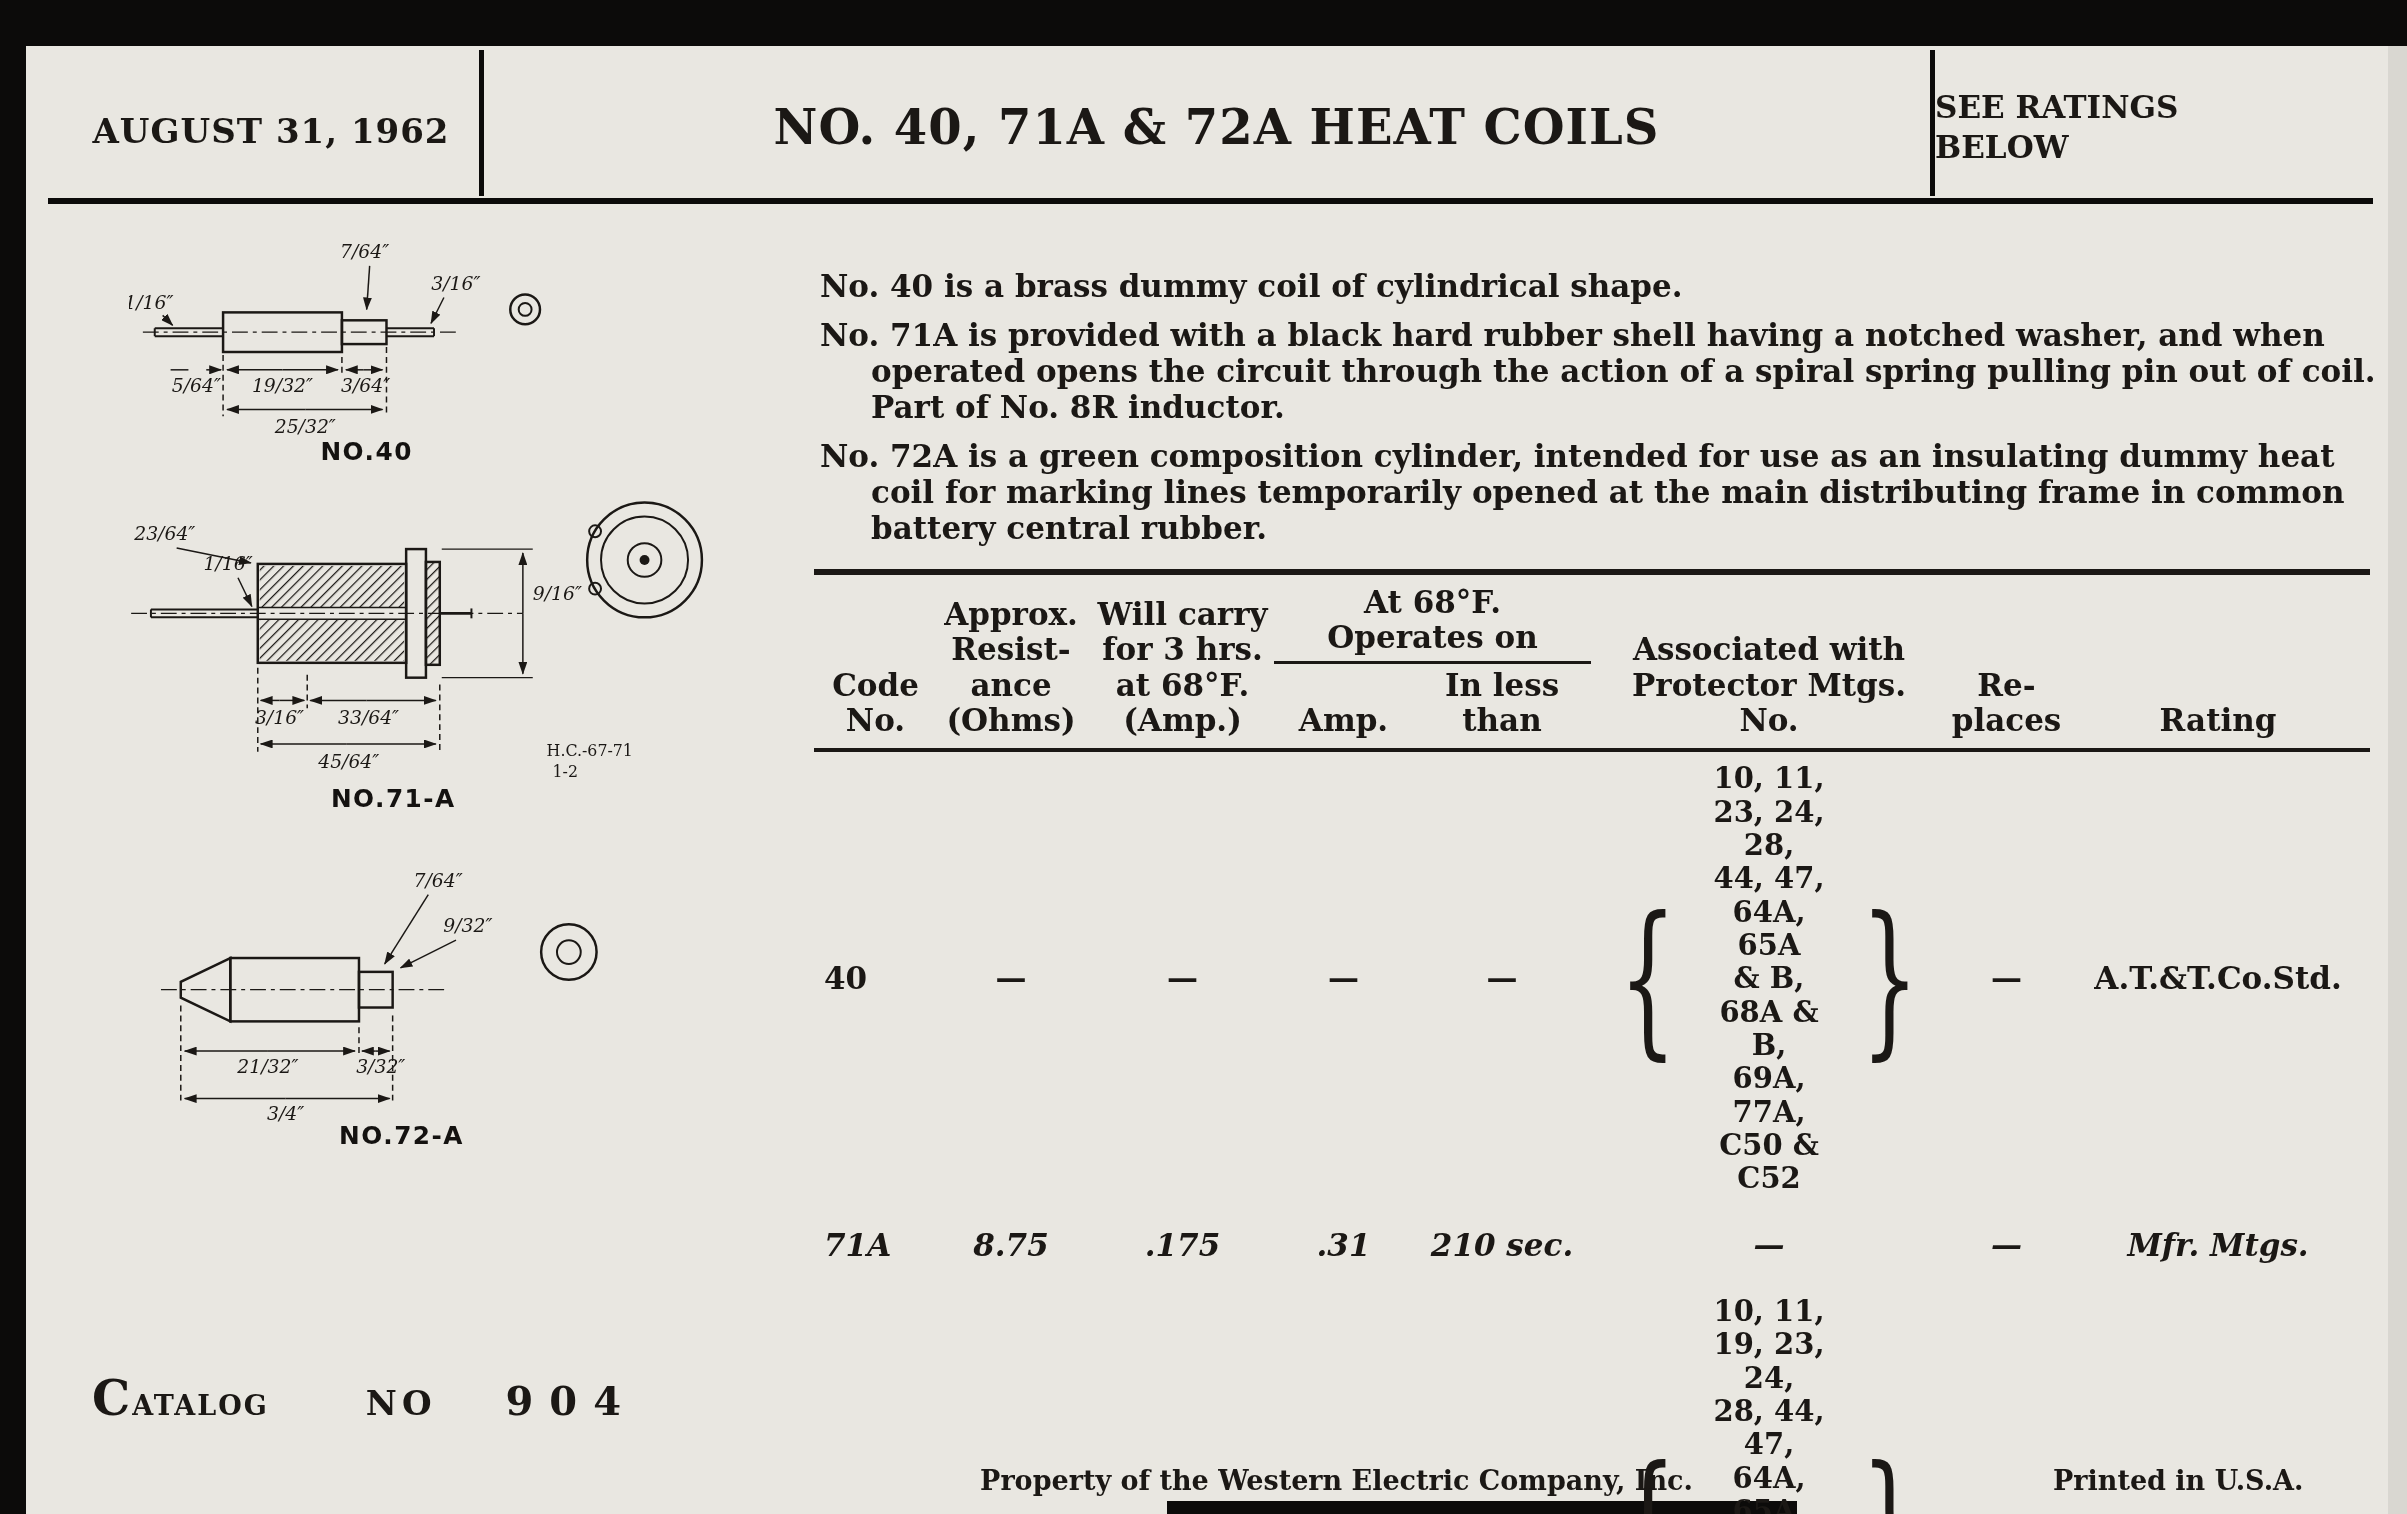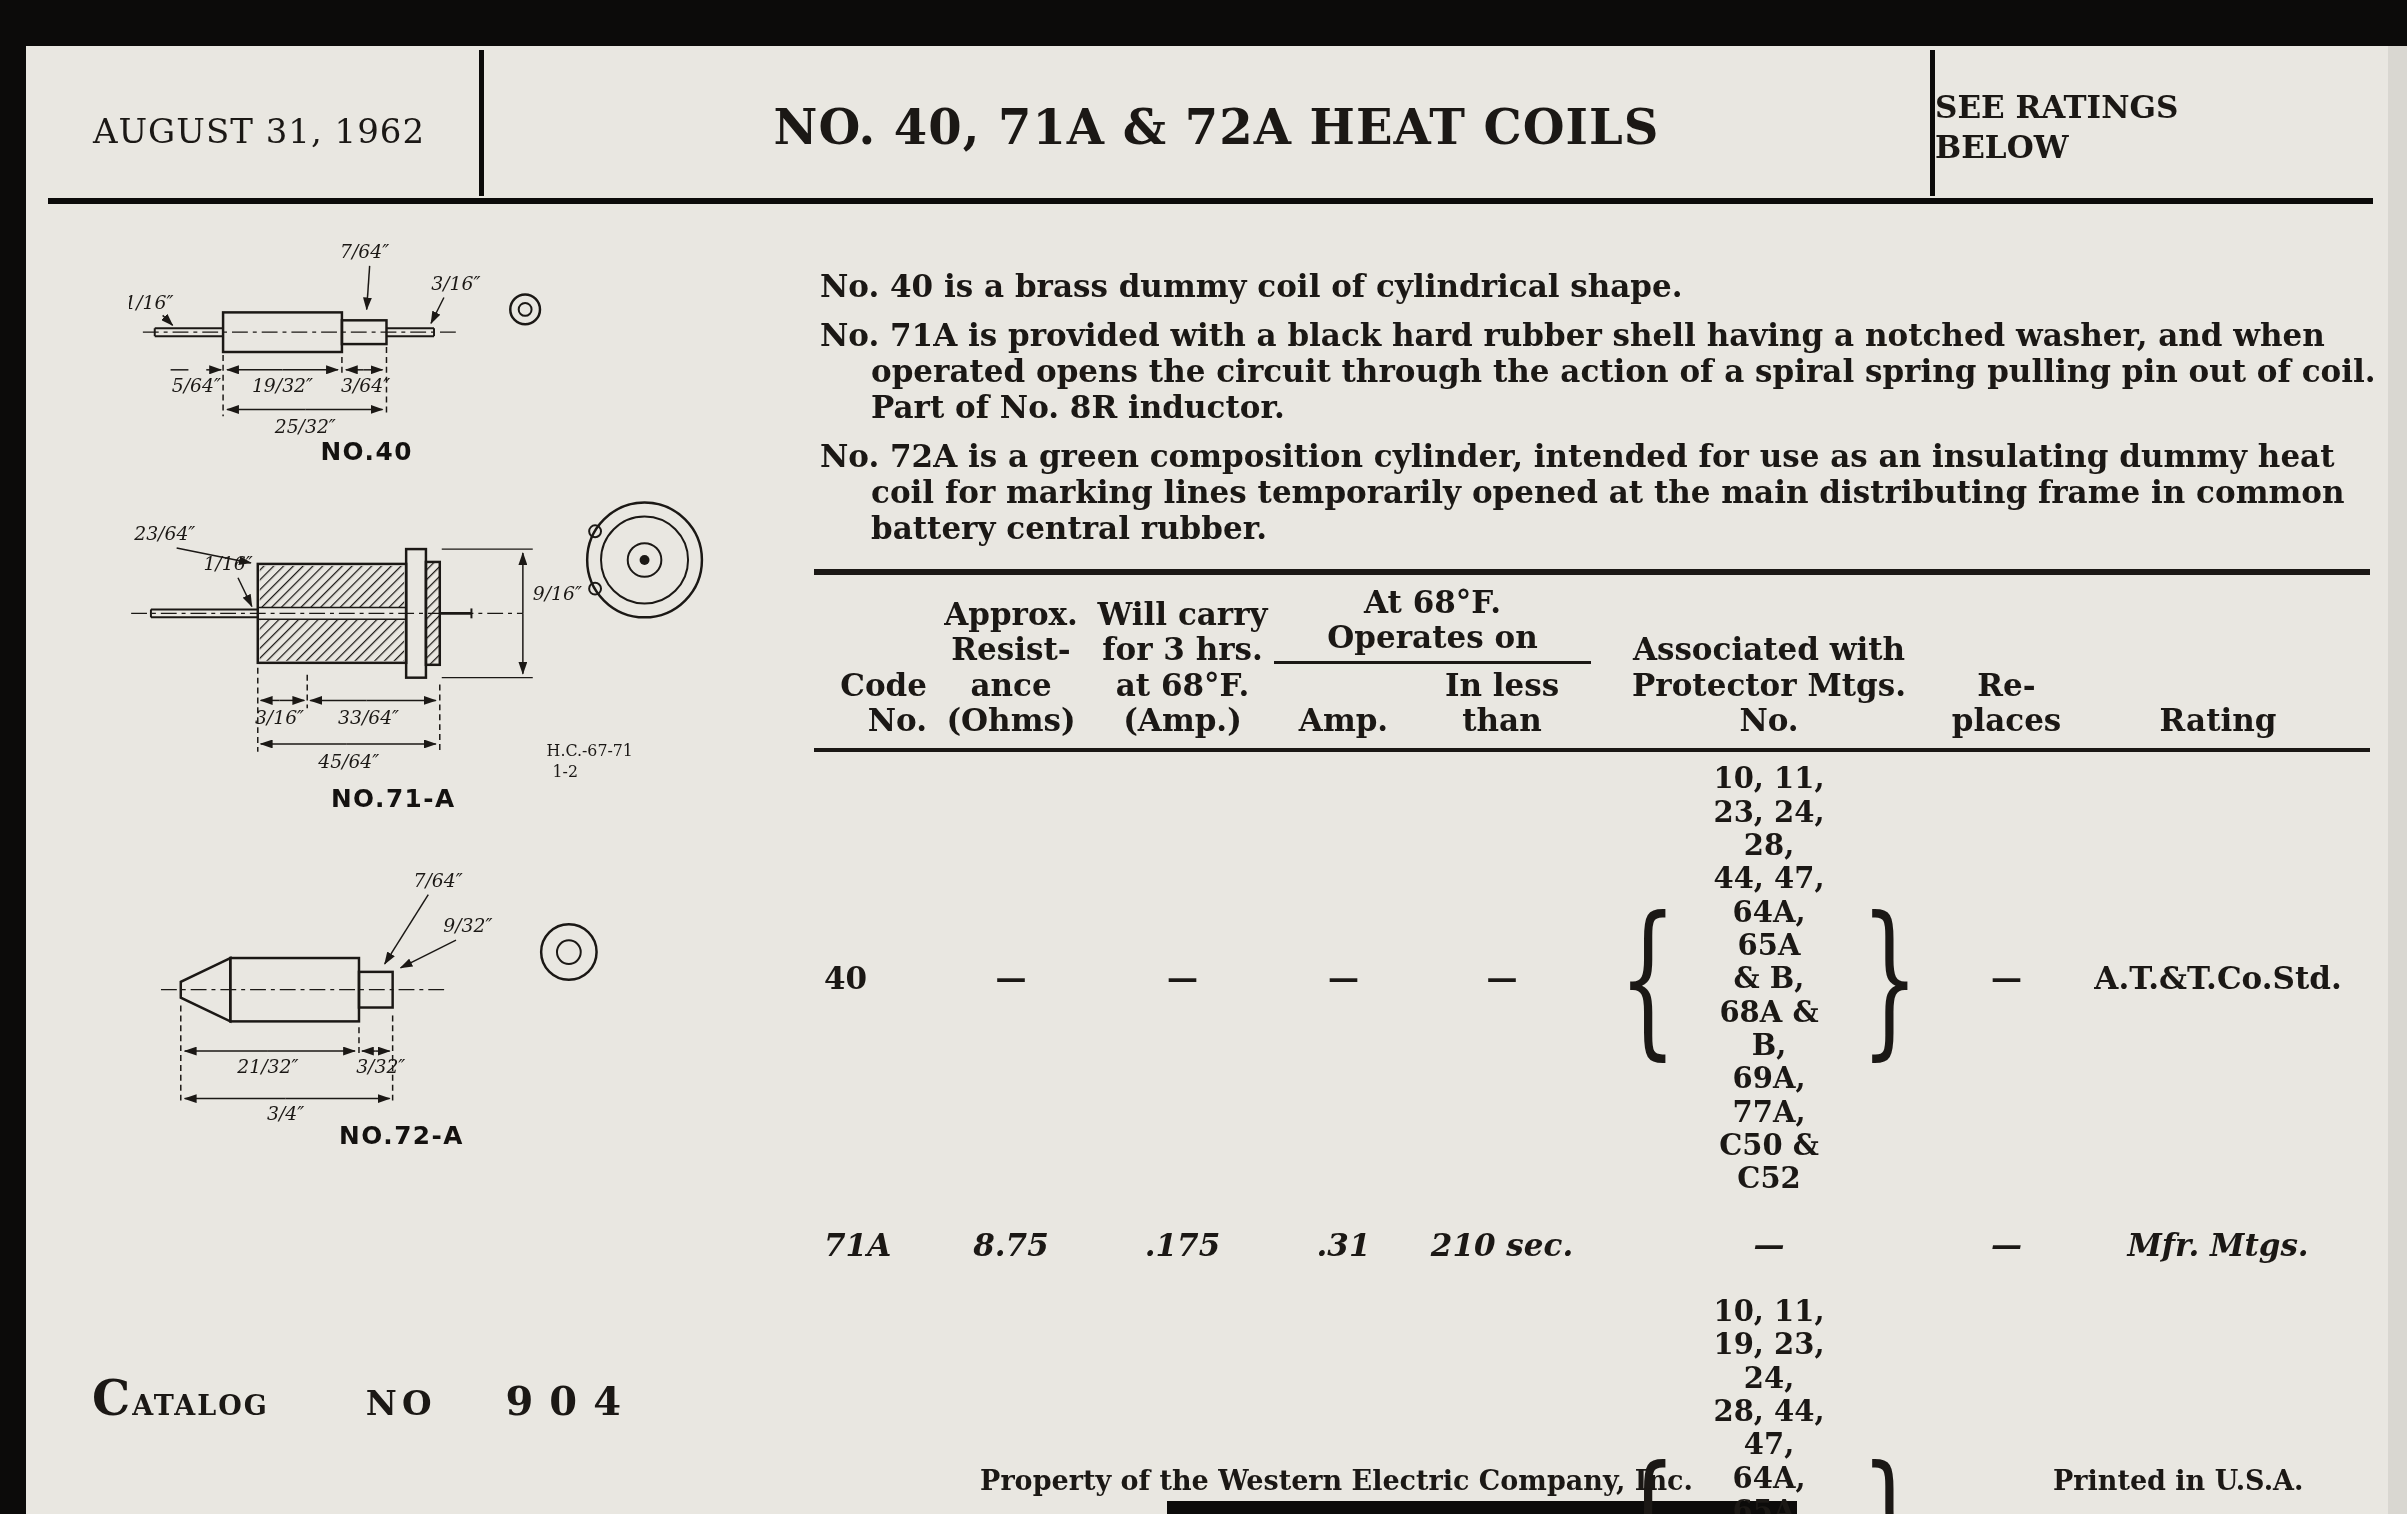--- a/index.html
+++ b/index.html
@@ -4,22 +4,22 @@
 <style>
   html,body{margin:0;padding:0;background:#2a2a2a;}
   .page{position:relative;width:2408px;height:1515px;background:#e9e7e1;overflow:hidden;
         font-family:"DejaVu Serif",serif;color:#1b1815;}
   .bar{position:absolute;background:#0c0b0a;}
   .top-bar{left:0;top:0;width:2408px;height:46px;}
   .left-bar{left:0;top:0;width:26px;height:1515px;}
   .bottom-strip{left:1167px;top:1501px;width:630px;height:14px;}
   .right-shade{position:absolute;right:0;top:46px;width:20px;height:1469px;background:#d9d7d1;}
 
-  .header-date{position:absolute;left:46px;top:111px;width:426px;text-align:center;
-               font-size:34px;font-weight:normal;letter-spacing:1px;}
+  .header-date{position:absolute;left:58px;top:111px;width:426px;text-align:center;
+               font-size:34px;font-weight:bold;letter-spacing:1px;}
   .vdiv{position:absolute;top:50px;width:5px;height:146px;background:#0c0b0a;}
   .vdiv1{left:479px;}
   .vdiv2{left:1930px;}
   .title{position:absolute;left:484px;top:89px;width:1445px;margin:10px;text-align:center;
          font-size:48px;font-weight:bold;letter-spacing:1px;}
   .ratings-note{position:absolute;left:1935px;top:87px;width:446px;
                 font-size:31px;font-weight:bold;line-height:1.3;}
   .hrule{position:absolute;left:48px;top:198px;width:2325px;height:6px;background:#0c0b0a;}
   .pre{white-space:pre-line;}
 
@@ -230,21 +230,21 @@
         <col style="width:160px">
         <col style="width:183px">
       <col style="width:139px">
         <col style="width:178px">
         <col style="width:356px">
       <col style="width:119px">
         <col style="width:304px">
     </colgroup>
     <thead>
       <tr>
-        <th rowspan="2" class="pre" style="text-align:right;padding-left:10px">Code
+        <th rowspan="2" class="pre" style="text-align:center;padding-left:10px">Code
 No.</th>
         <th rowspan="2" class="pre">Approx.
 Resist-
 ance
 (Ohms)</th>
         <th rowspan="2" class="pre">Will carry
 for 3 hrs.
 at 68°F.
 (Amp.)</th>
         <th colspan="2" class="operates pre">At 68°F.

